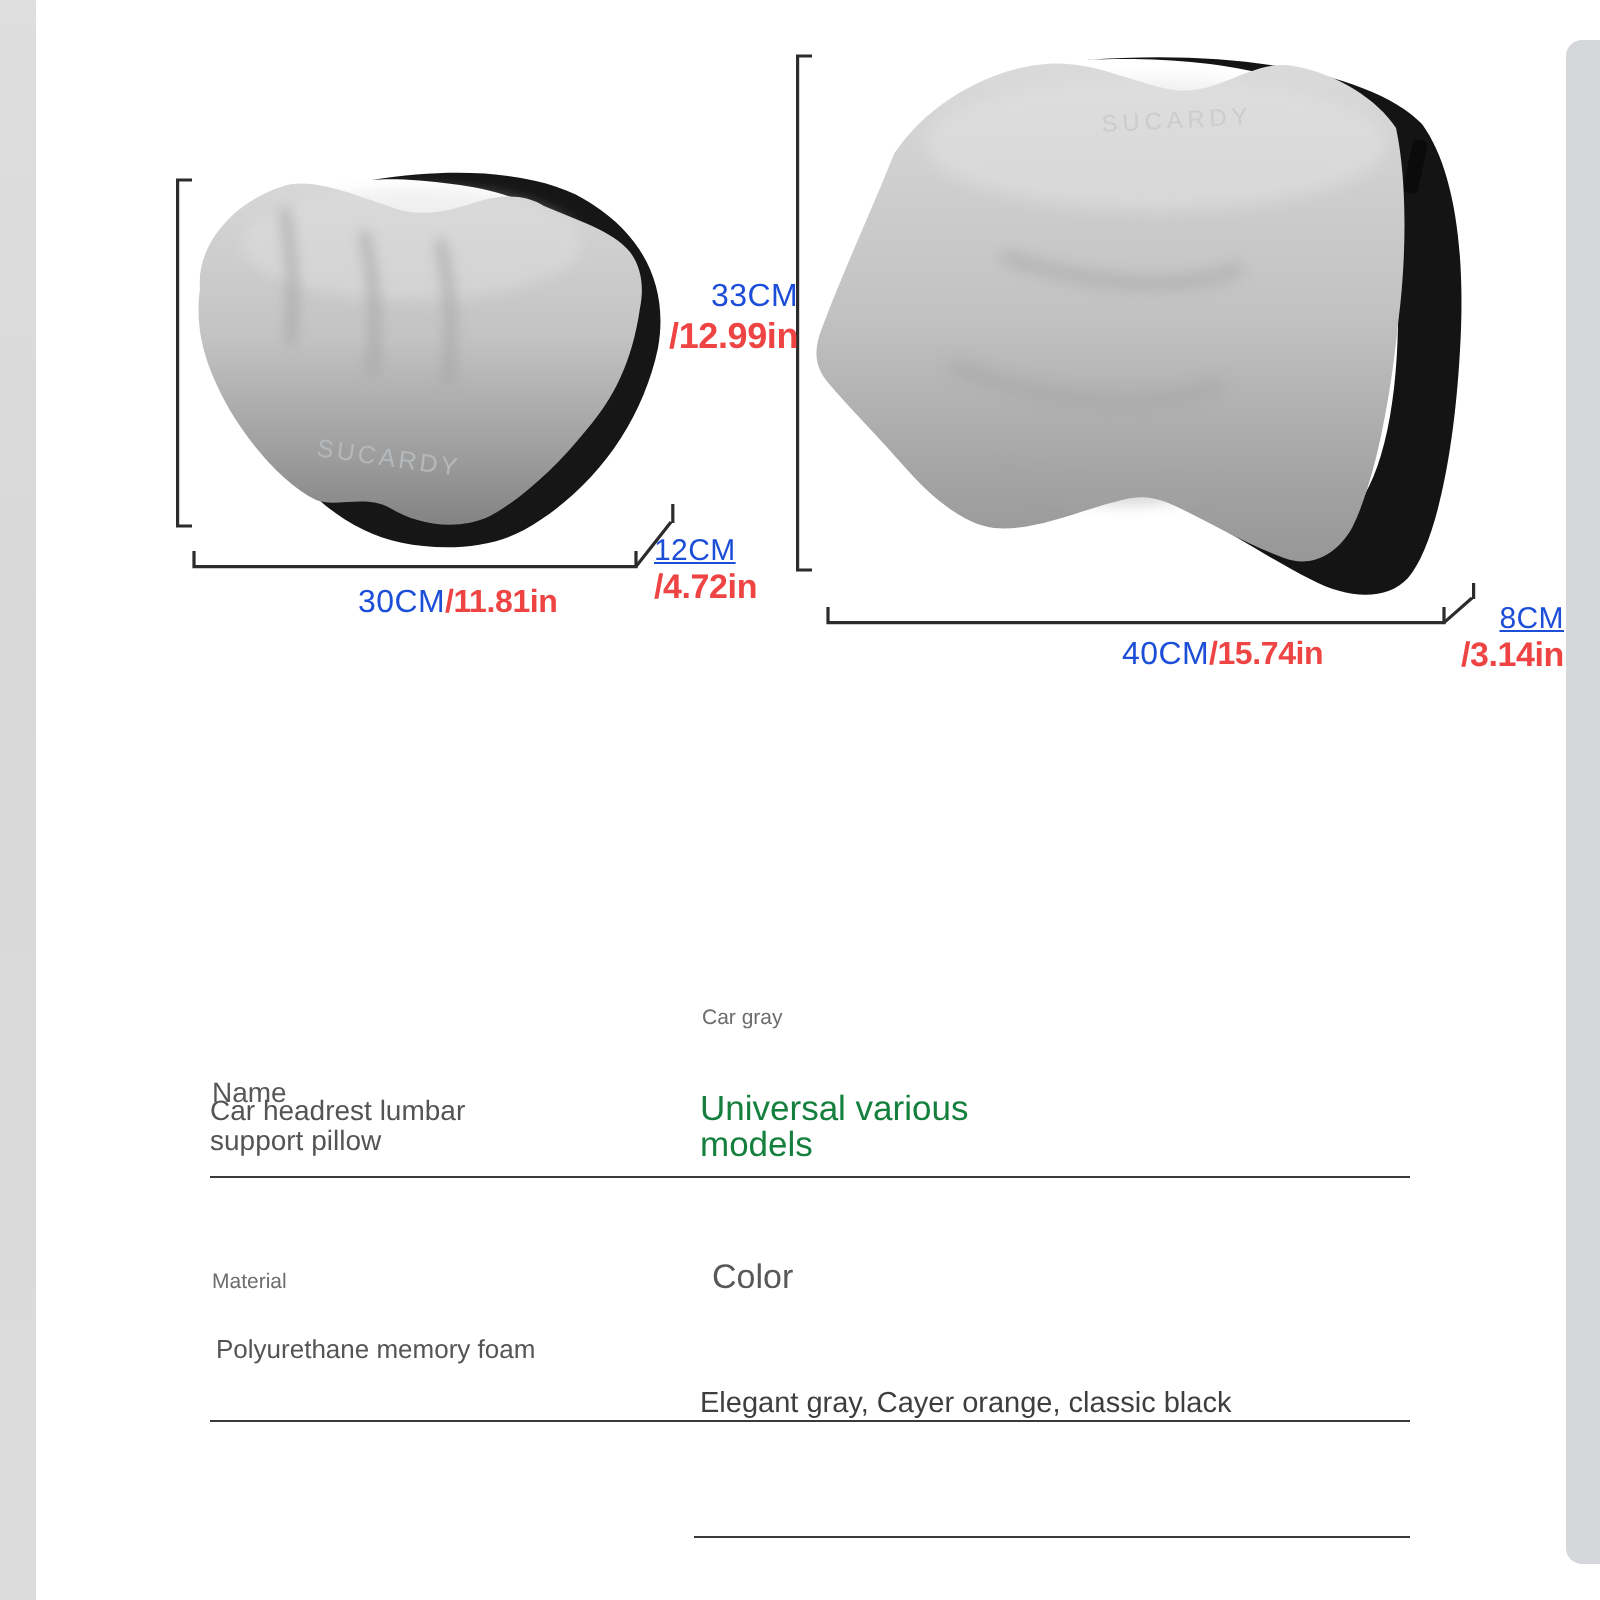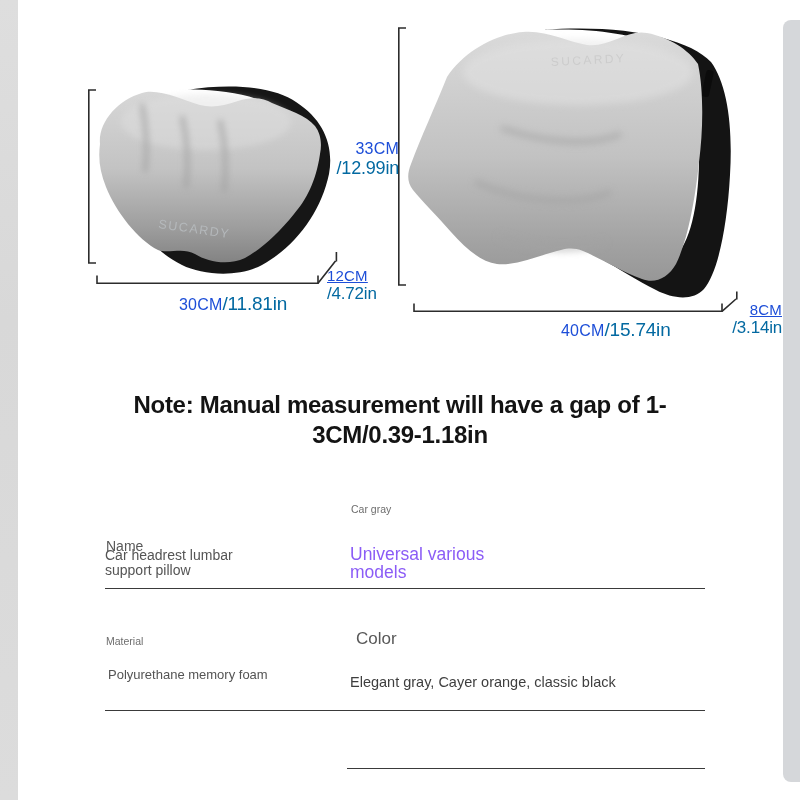--- a/index.html
+++ b/index.html
@@ -7,40 +7,40 @@
     position:relative;width:800px;height:800px;background:#ffffff;overflow:hidden;
     font-family:"Liberation Sans", sans-serif;
   }
   .band{position:absolute;top:0;bottom:0;background:#dcdcdc;}
   .band-left{left:0;width:18px;background:linear-gradient(180deg,#dedede 0%,#d8d8d8 40%,#dcdcdc 100%);}
   .band-right{right:0;top:20px;bottom:18px;width:17px;background:#d5d7da;border-radius:8px 0 0 8px;}
   svg.pillow{position:absolute;overflow:visible;}
   svg.annot{position:absolute;left:0;top:0;pointer-events:none;}
   .dim{position:absolute;white-space:nowrap;}
   .dim .cm{font-size:16px;color:#1d4ed8;letter-spacing:.2px;}
-  .dim .in{font-size:18px;font-weight:400;color:#0369a1;letter-spacing:-.2px;}
+  .dim .in{font-size:18px;font-weight:700;color:#ef4444;letter-spacing:-.2px;}
   .dim.stack span{display:block;}
   .dim.right{text-align:right;}
   .dim.inline .cm,.dim.inline .in{display:inline;vertical-align:baseline;}
-  .dim.inline .in{font-size:19px;}
+  .dim.inline .in{font-size:16px;}
   .dim.small .cm{font-size:15px;text-decoration:underline;}
   .dim.small .in{font-size:17px;}
   .note{
     position:absolute;left:0;top:390px;width:800px;text-align:center;
     font-weight:700;font-size:24px;line-height:30px;color:#131313;letter-spacing:-.3px;
   }
   .cell{position:absolute;color:#565656;}
   .lbl{font-size:14px;color:#585858;}
   .lbl-sm{font-size:10.5px;line-height:11.5px;color:#6d6d6d;}
   .lbl-lg{font-size:17px;color:#585858;}
   .val{font-size:14px;line-height:14.5px;color:#545454;}
-  .val-lg{font-size:17.5px;line-height:17.5px;color:#8b5cf6;}
+  .val-lg{font-size:17.5px;line-height:17.5px;color:#15803d;}
   .val-dk{font-size:14.5px;line-height:16px;color:#3e3e3e;}
   .hr{position:absolute;height:0;border-top:1.6px solid #3a3a3a;}
-  .w150{width:150px;}.w46{width:46px;}.w170{width:170px;}.w340{width:340px;}.w280{width:280px;}
+  .w150{width:150px;}.w46{width:46px;}.w170{width:170px;}.w340{width:340px;margin-top:20px;}.w280{width:280px;}
 </style>
 </head>
 <body>
 
 <div class="stage">
 
   <div class="band band-left"></div>
   <div class="band band-right"></div>
 
   <svg class="pillow" style="left:86px;top:80px" width="250" height="200" viewBox="0 0 250 200">
@@ -125,24 +125,20 @@
     <span class="in">/12.99in</span>
   </div>
   <div class="dim inline" style="left:561px;top:319px;">
     <span class="cm">40CM</span><span class="in">/15.74in</span>
   </div>
   <div class="dim stack small right" style="left:712px;top:301px;width:70px;">
     <span class="cm">8CM</span>
     <span class="in">/3.14in</span>
   </div>
 
-  <div class="note">
-    <div>Note: Manual measurement will have a gap of 1-</div>
-    <div>3CM/0.39-1.18in</div>
-  </div>
 
   <div class="cell lbl" style="left:106px;top:510px;margin-top:28px;">Name</div>
   <div class="cell lbl-sm w46" style="left:351px;top:504px;">Car gray</div>
   <div class="cell val w150" style="left:105px;top:548px;">Car headrest lumbar support pillow</div>
   <div class="cell val-lg w170" style="left:350px;top:546px;">Universal various models</div>
   <div class="hr" style="left:105px;top:588px;width:600px;"></div>
 
   <div class="cell lbl-sm" style="left:106px;top:636px;">Material</div>
   <div class="cell lbl-lg" style="left:356px;top:629px;">Color</div>
   <div class="cell val w170" style="left:108px;top:667px;font-size:13px;line-height:15.5px;">Polyurethane memory foam</div>

